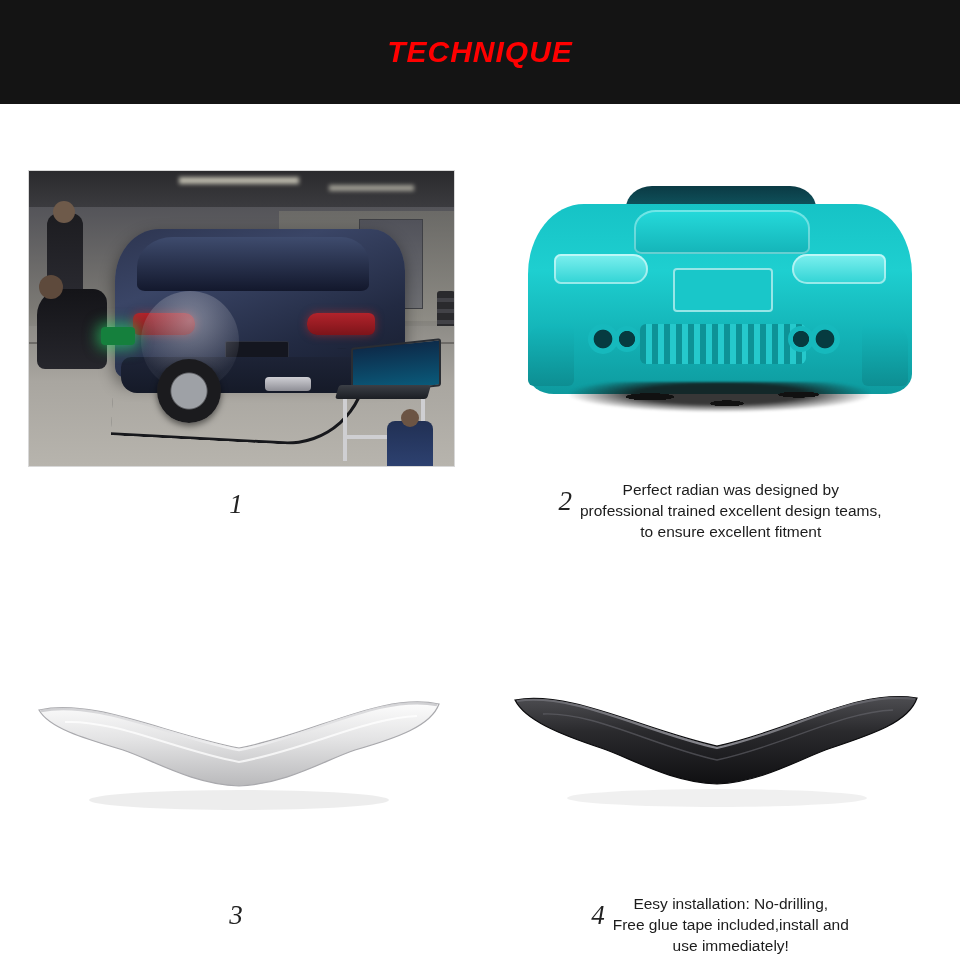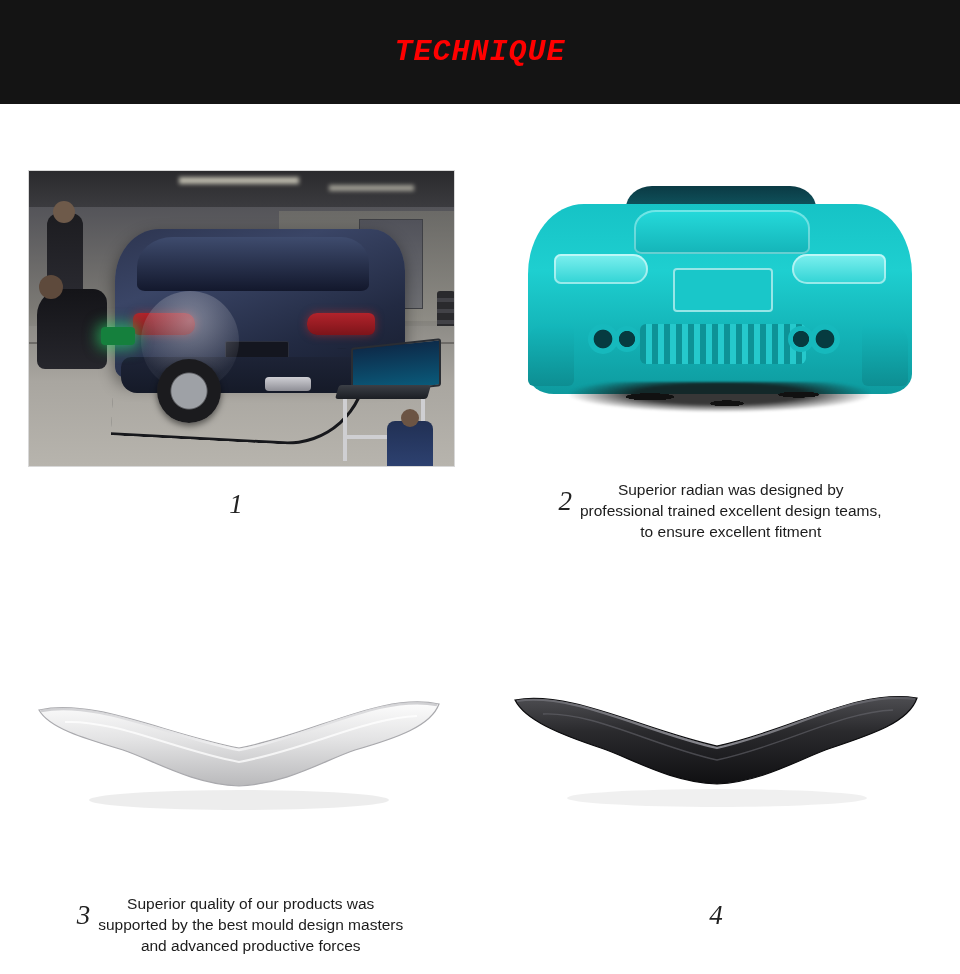--- a/index.html
+++ b/index.html
@@ -24,21 +24,21 @@
     align-items: center;
     justify-content: center;
     box-sizing: border-box;
   }
   .header-title {
     color: #ff0000;
     font-size: 30px;
     font-weight: bold;
     font-style: italic;
     letter-spacing: 1px;
-    font-family: Liberation Mono, monospace;
+    font-family: Liberation Sans, sans-serif;
   }
 
   
   .grid {
     width: 960px;
     box-sizing: border-box;
     padding: 0;
   }
   .row {
     display: flex;
@@ -424,21 +424,21 @@
         <div class="p2-pipe-r1"></div>
         <div class="p2-pipe-r2"></div>
         <div class="p2-wheel-l"></div>
         <div class="p2-wheel-r"></div>
         <div class="p2-shadow"></div>
         <div class="p2-spatter"></div>
       </div>
 
       <div class="caption cap-row1">
         <div class="num">2</div>
-        <div class="cap-text">Superior radian was designed by
+        <div class="cap-text">Perfect radian was designed by
 professional trained excellent design teams,
 to ensure excellent fitment</div>
       </div>
     </div>
   </div>
 
   <div class="row">
 
     <div class="cell">
       <div class="media photo3">
@@ -457,23 +457,20 @@
           </defs>
           <path d="M14,36 C70,24 140,60 214,74 C290,60 356,18 414,30 C406,52 372,64 330,76 C300,86 262,110 214,112 C166,110 128,86 98,76 C58,64 24,54 14,36 Z" fill="url(#silverGrad)" stroke="#a9a9ad" stroke-width="1.2"></path>
           <path d="M16,37 C72,26 142,62 214,76 C288,62 354,20 412,31" fill="none" stroke="url(#silverEdge)" stroke-width="2.5" opacity=".9"></path>
           <path d="M40,48 C92,46 150,76 214,88 C280,76 340,44 392,42" fill="none" stroke="#ffffff" stroke-width="2" opacity=".75"></path>
           <ellipse cx="214" cy="126" rx="150" ry="10" fill="#000" opacity=".07"></ellipse>
         </svg>
       </div>
 
       <div class="caption cap-row2">
         <div class="num">3</div>
-        <div class="cap-text">Superior quality of our products was
-supported by the best mould design masters
-and advanced productive forces</div>
       </div>
     </div>
 
     <div class="cell">
       <div class="media photo4">
         <svg width="430" height="210" viewBox="0 0 430 210">
           <defs>
             <linearGradient id="carbonGrad" x1="0" y1="0" x2="0" y2="1">
               <stop offset="0%" stop-color="#4e4e52"></stop>
               <stop offset="40%" stop-color="#2a2a2d"></stop>
@@ -487,16 +484,19 @@
           </defs>
           <path d="M10,26 C66,16 138,56 212,72 C288,56 352,14 412,24 C404,48 368,60 326,74 C296,84 258,108 212,110 C164,108 126,84 96,74 C54,60 20,46 10,26 Z" fill="url(#carbonGrad)" stroke="#0b0b0d" stroke-width="1.2"></path>
           <path d="M12,27 C68,18 140,58 212,74 C286,58 350,16 410,25" fill="none" stroke="url(#carbonHi)" stroke-width="2.2" opacity=".85"></path>
           <path d="M38,40 C90,38 148,72 212,86 C278,72 336,38 388,36" fill="none" stroke="#6c6c73" stroke-width="1.4" opacity=".55"></path>
           <ellipse cx="212" cy="124" rx="150" ry="9" fill="#000" opacity=".06"></ellipse>
         </svg>
       </div>
 
       <div class="caption cap-row2">
         <div class="num">4</div>
+        <div class="cap-text">Eesy installation: No-drilling,
+Free glue tape included,install and
+use immediately!</div>
       </div>
     </div>
   </div>
 </div>
 
 </body></html>

